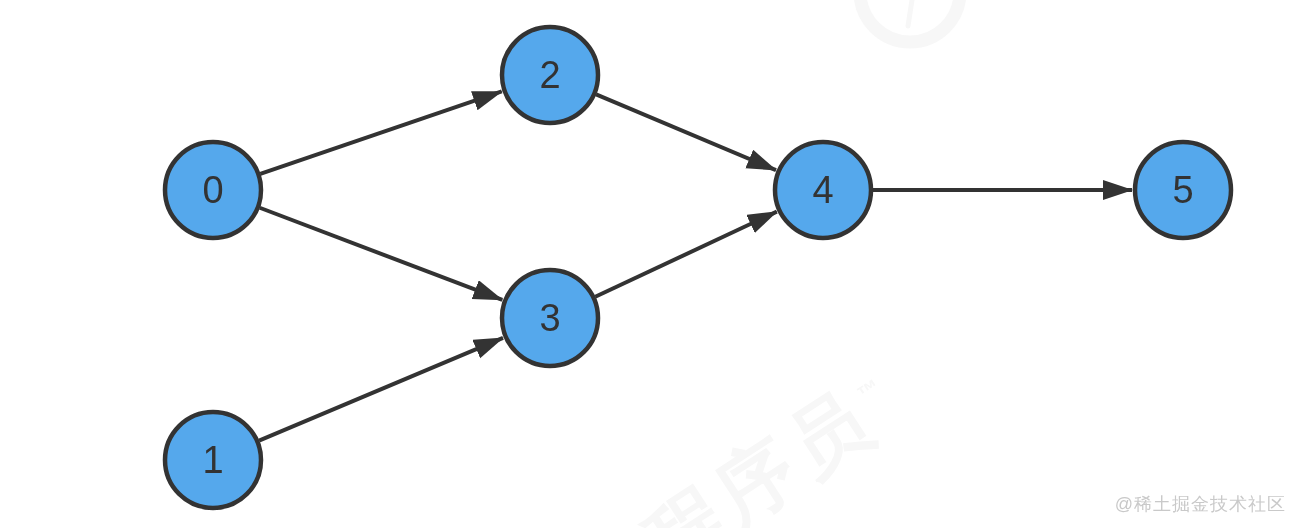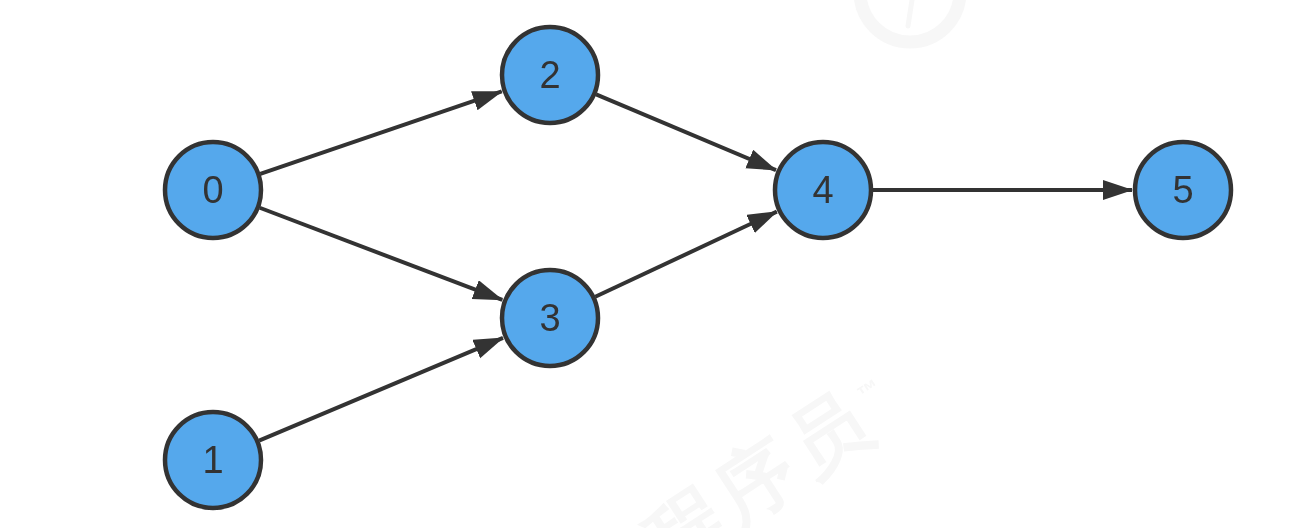--- a/index.html
+++ b/index.html
@@ -97,14 +97,15 @@
           <circle cx="1183" cy="190" r="48" fill="#55a8ec" stroke="#333333" stroke-width="4.5"></circle>
           <text x="1183" y="190" dy="0.35em" text-anchor="middle" fill="#333333" font-size="38">5</text>
         </g>
       </g>
   </svg>
 
   <div class="diag-wm" style="color: rgb(247, 247, 247);">
     <span>程序员</span><span class="tm">™</span>
   </div>
 
+  <div class="corner-wm" style="color: rgb(201, 201, 201);">@稀土掘金技术社区</div>
 
 </div>
 
 </body></html>

